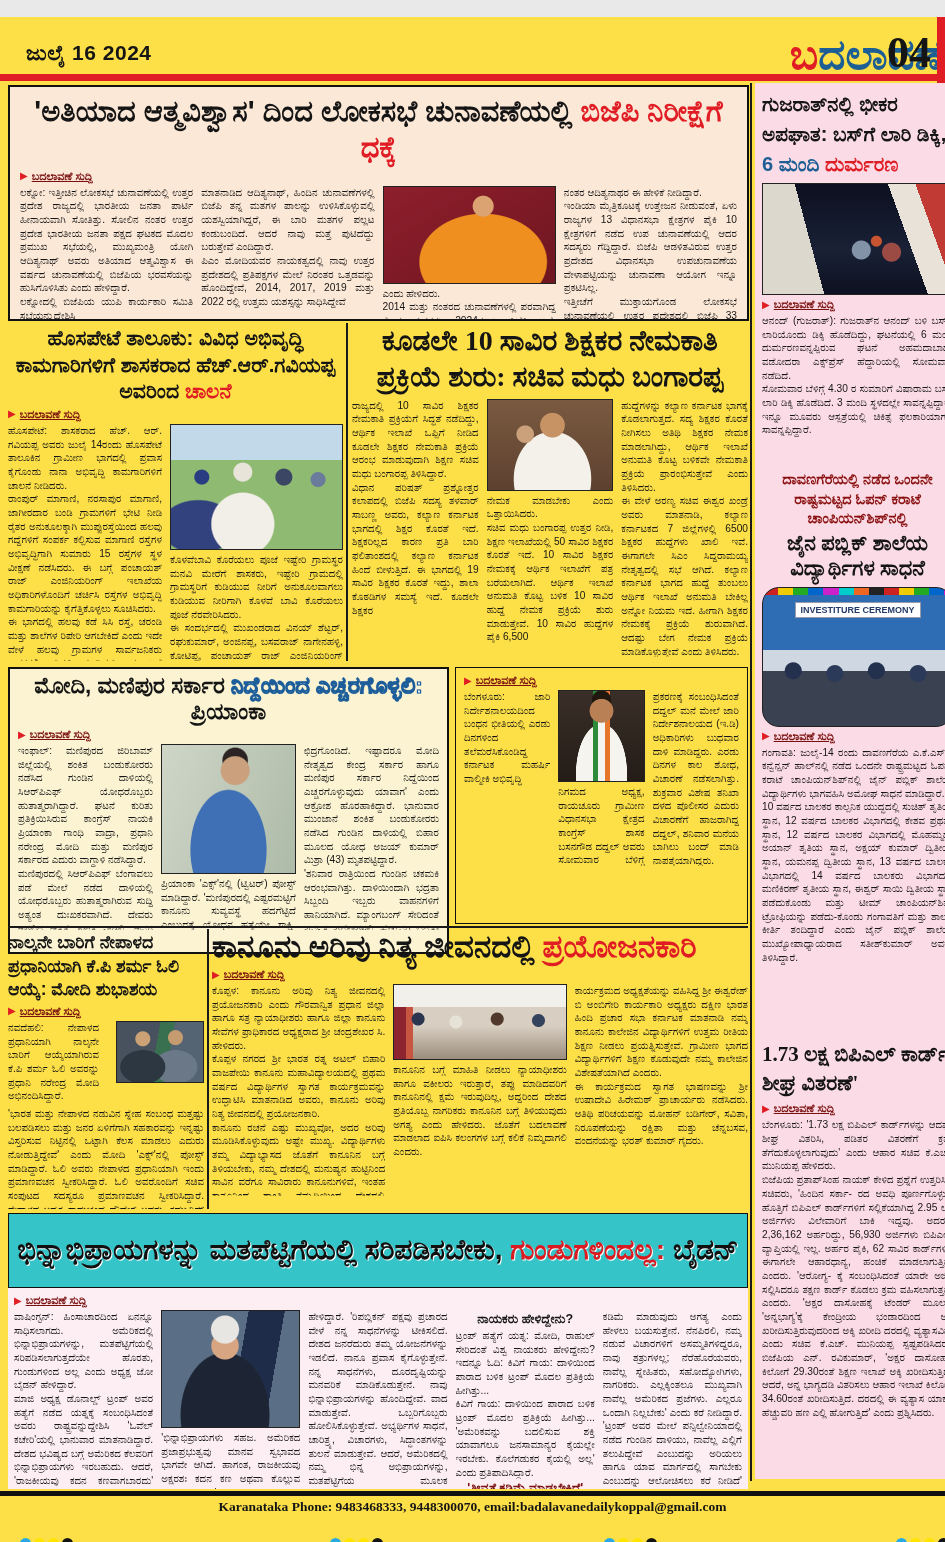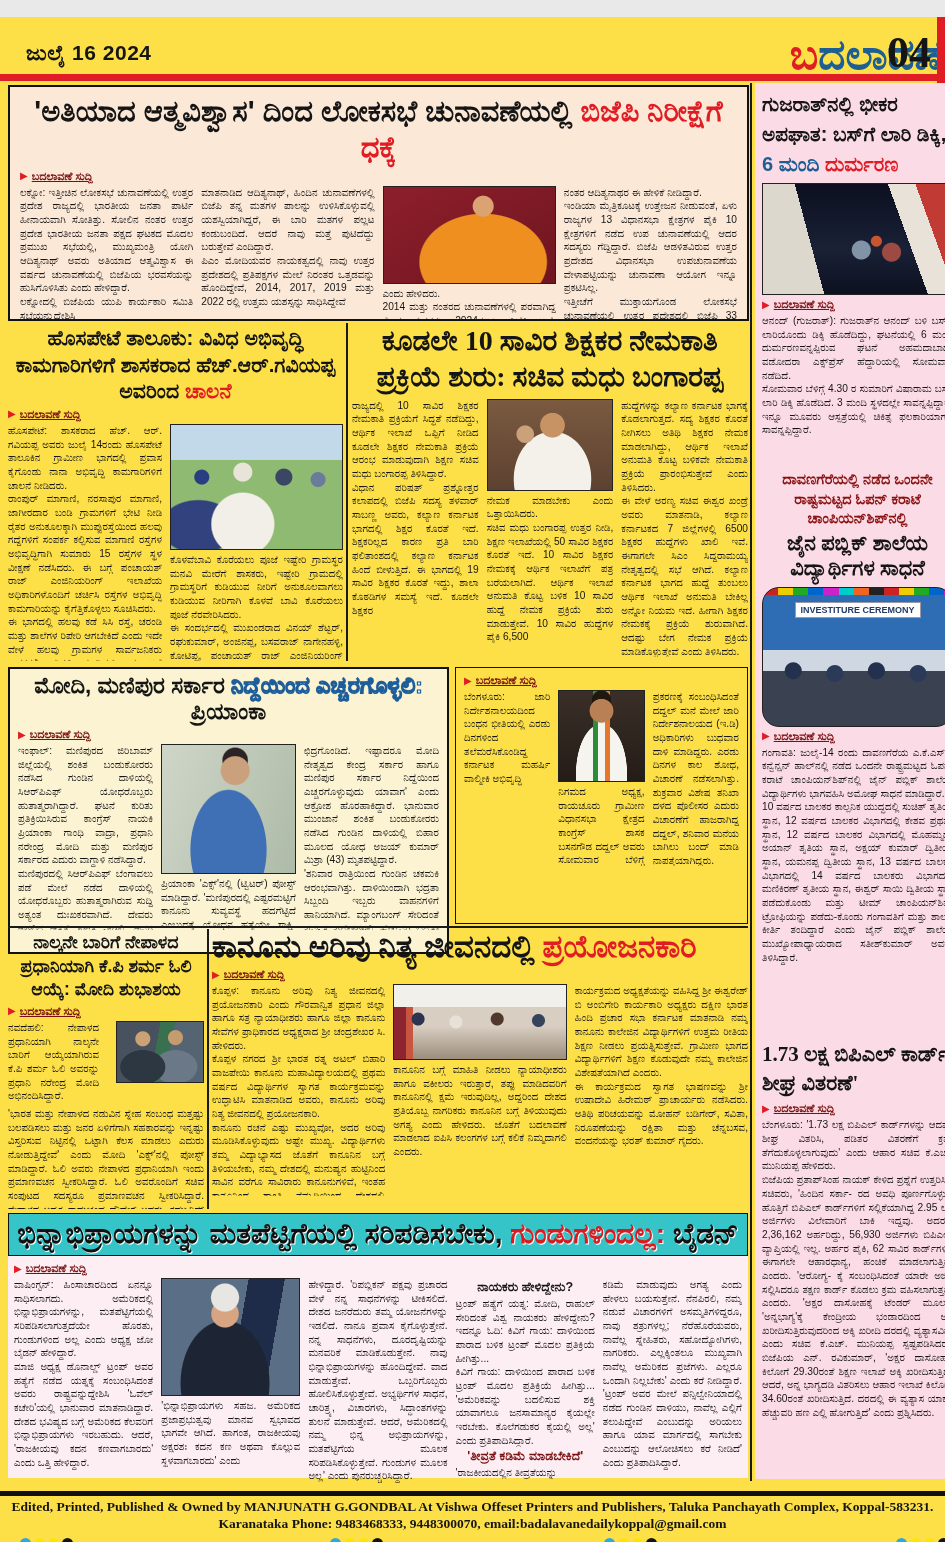--- a/index.html
+++ b/index.html
@@ -73,21 +73,21 @@
   .valmiki h2{margin:1px 0 2px 0;text-align:center;font-size:21.5px;line-height:1.3;font-weight:800;}
   .valmiki h2 .red{color:#e01d24;}
   .ph-daddal{width:100%;height:92px;background:
      radial-gradient(circle at 50% 22%, #b97f55 0 14%, transparent 15%),
      radial-gradient(circle at 50% 10%, #20180f 0 10%, transparent 11%),
      linear-gradient(90deg, transparent 0 40%, #2e8b3a 40% 46%, #f4f4f0 46% 54%, #e8762a 54% 60%, transparent 60%),
      radial-gradient(ellipse at 50% 92%, #f6f4ef 0 42%, transparent 43%),
      linear-gradient(#3a2f28,#241c17);}
   
   .nepal{position:absolute;left:8px;top:912px;width:196px;height:280px;overflow:hidden;}
-  .nepal h2{margin:2px 0;text-align:center;font-size:17.5px;line-height:1.35;font-weight:800;}
+  .nepal h2{margin:2px 0;text-align:left;font-size:17.5px;line-height:1.35;font-weight:800;}
   .nepal .toprow{display:flex;gap:17px;}
   .ph-modioli{flex:0 0 88px;height:62px;background:
      radial-gradient(circle at 30% 28%, #caa276 0 7px, transparent 8px),
      radial-gradient(circle at 68% 26%, #c59b70 0 7px, transparent 8px),
      radial-gradient(ellipse at 30% 75%, #2d3742 0 26%, transparent 27%),
      radial-gradient(ellipse at 68% 75%, #6a7888 0 26%, transparent 27%),
      linear-gradient(100deg,#47525e 0 45%, #39704f 45% 60%, #556472 60% 100%);}
   .law{position:absolute;left:212px;top:912px;width:536px;height:280px;overflow:hidden;}
   .law h2{margin:0;text-align:left;font-size:31px;font-weight:800;font-family:"Liberation Serif",serif;}
   .law h2 .red{color:#e01d24;}
@@ -95,21 +95,21 @@
      linear-gradient(#f2f0ea 0 30%, transparent 30%),
      radial-gradient(circle at 14% 46%, #2c3550 0 6px, transparent 7px),
      radial-gradient(circle at 36% 50%, #e6e2d8 0 6px, transparent 7px),
      radial-gradient(circle at 60% 46%, #50392c 0 6px, transparent 7px),
      radial-gradient(circle at 84% 48%, #36435c 0 6px, transparent 7px),
      linear-gradient(90deg,#8e2430 0 7%, #c8553f 7% 11%, transparent 11%),
      linear-gradient(#d8cfc2 0 55%, #9c8d7c 100%);}
   
   .biden{position:absolute;left:8px;top:1196px;width:740px;height:276px;overflow:hidden;}
   .biden .bar{background:#35c5c8;border:1.5px solid #111;text-align:center;font-size:28px;font-weight:800;
-              padding:4px 0;color:#101010;text-shadow:1px 1px 0 #fff;}
+              padding:20px 0;color:#101010;text-shadow:1px 1px 0 #fff;}
   .biden .bar .red{color:#d81b21;}
   .biden .bbody{background:#fdeef4;height:222px;padding:3px 6px;box-sizing:border-box;}
   .biden .cols{height:210px;}
   .ph-biden{width:100%;height:118px;background:
      radial-gradient(circle at 46% 16%, #e8e6e2 0 11%, transparent 12%),
      radial-gradient(circle at 46% 30%, #d8a583 0 12%, transparent 13%),
      radial-gradient(ellipse at 46% 90%, #1d2535 0 42%, transparent 43%),
      linear-gradient(100deg,#5a6f85 0 55%, #1f2c49 55% 78%, #5a6f85 78%);}
   .subhead{font-size:12.5px;font-weight:bold;text-align:center;margin:2px 0;}
   .subhead.maroon{color:#7a1010;}
@@ -344,21 +344,20 @@
           <span class="arr">▶</span>
           <span class="bt">ಬದಲಾವಣೆ ಸುದ್ದಿ</span>
         </div>
       <div class="body-txt" style="height:352px;">ಬೆಂಗಳೂರು: '1.73 ಲಕ್ಷ ಬಿಪಿಎಲ್ ಕಾರ್ಡ್‌ಗಳನ್ನು ಆದಷ್ಟು ಶೀಘ್ರ ವಿತರಿಸಿ, ಪಡಿತರ ವಿತರಣೆಗೆ ಕ್ರಮ ತೆಗೆದುಕೊಳ್ಳಲಾಗುವುದು' ಎಂದು ಆಹಾರ ಸಚಿವ ಕೆ.ಎಚ್. ಮುನಿಯಪ್ಪ ಹೇಳಿದರು.
     ಬಿಜೆಪಿಯ ಪ್ರತಾಪ್‌ಸಿಂಹ ನಾಯಕ್ ಕೇಳಿದ ಪ್ರಶ್ನೆಗೆ ಉತ್ತರಿಸಿದ ಸಚಿವರು, 'ಹಿಂದಿನ ಸರ್ಕಾ- ರದ ಅವಧಿ ಪೂರ್ಣಗೊಳ್ಳುವ ಹೊತ್ತಿಗೆ ಬಿಪಿಎಲ್ ಕಾರ್ಡ್‌ಗಳಿಗೆ ಸಲ್ಲಿಕೆಯಾಗಿದ್ದ 2.95 ಲಕ್ಷ ಅರ್ಜಿಗಳು ವಿಲೇವಾರಿಗೆ ಬಾಕಿ ಇದ್ದವು. ಅದರಲ್ಲಿ 2,36,162 ಅರ್ಹರಿದ್ದು, 56,930 ಅರ್ಜಿಗಳು ಬಿಪಿಎಲ್ ವ್ಯಾಪ್ತಿಯಲ್ಲಿ ಇಲ್ಲ. ಅರ್ಹರ ಪೈಕಿ, 62 ಸಾವಿರ ಕಾರ್ಡ್‌ಗಳಿಗೆ ಈಗಾಗಲೇ ಆಹಾರಧಾನ್ಯ, ಹಂಚಿಕೆ ಮಾಡಲಾಗುತ್ತಿದೆ' ಎಂದರು. 'ಆರೋಗ್ಯ- ಕ್ಕೆ ಸಂಬಂಧಿಸಿದಂತೆ ಯಾರೇ ಅರ್ಜಿ ಸಲ್ಲಿಸಿದರೂ ತಕ್ಷಣ ಕಾರ್ಡ್ ಕೊಡಲು ಕ್ರಮ ವಹಿಸಲಾಗುತ್ತದೆ' ಎಂದರು. 'ಅಕ್ಷರ ದಾಸೋಹಕ್ಕೆ ಟೆಂಡರ್ ಮೂಲಕ, 'ಅನ್ನಭಾಗ್ಯ'ಕ್ಕೆ ಕೇಂದ್ರೀಯ ಭಂಡಾರದಿಂದ ಅಕ್ಕಿ ಖರೀದಿಸುತ್ತಿರುವುದರಿಂದ ಅಕ್ಕಿ ಖರೀದಿ ದರದಲ್ಲಿ ವ್ಯತ್ಯಾಸವಿದೆ' ಎಂದು ಸಚಿವ ಕೆ.ಎಚ್. ಮುನಿಯಪ್ಪ ಸ್ಪಷ್ಟಪಡಿಸಿದರು. ಬಿಜೆಪಿಯ ಎನ್. ರವಿಕುಮಾರ್, 'ಅಕ್ಷರ ದಾಸೋಹಕ್ಕೆ ಕಿಲೋಗೆ 29.30ರಂತೆ ಶಿಕ್ಷಣ ಇಲಾಖೆ ಅಕ್ಕಿ ಖರೀದಿಸುತ್ತಿದೆ. ಆದರೆ, ಅನ್ನ ಭಾಗ್ಯದಡಿ ವಿತರಿಸಲು ಆಹಾರ ಇಲಾಖೆ ಕಿಲೋಗೆ 34.60ರಂತೆ ಖರೀದಿಸುತ್ತಿದೆ. ದರದಲ್ಲಿ ಈ ವ್ಯತ್ಯಾಸ ಯಾಕೆ? ಹೆಚ್ಚುವರಿ ಹಣ ಎಲ್ಲಿ ಹೋಗುತ್ತಿದೆ' ಎಂದು ಪ್ರಶ್ನಿಸಿದರು.</div>
     </div>
   </div>
 
   <div class="footrule"></div>
   <div class="footer">
-    <div>Edited, Printed, Published &amp; Owned by MANJUNATH G.GONDBAL At Vishwa Offeset Printers and Publishers, Taluka Panchayath  Complex, Koppal-583231.</div>
     <div>Karanataka Phone: 9483468333, 9448300070,  email:badalavanedailykoppal@gmail.com</div>
   </div>
   <div class="dots">
     <div class="line"></div>
     <span class="dotgrp" style="left:20px;">
         <i class="d c"></i>
         <i class="d y"></i>
         <i class="d y"></i>
         <i class="d k"></i>
       </span>

